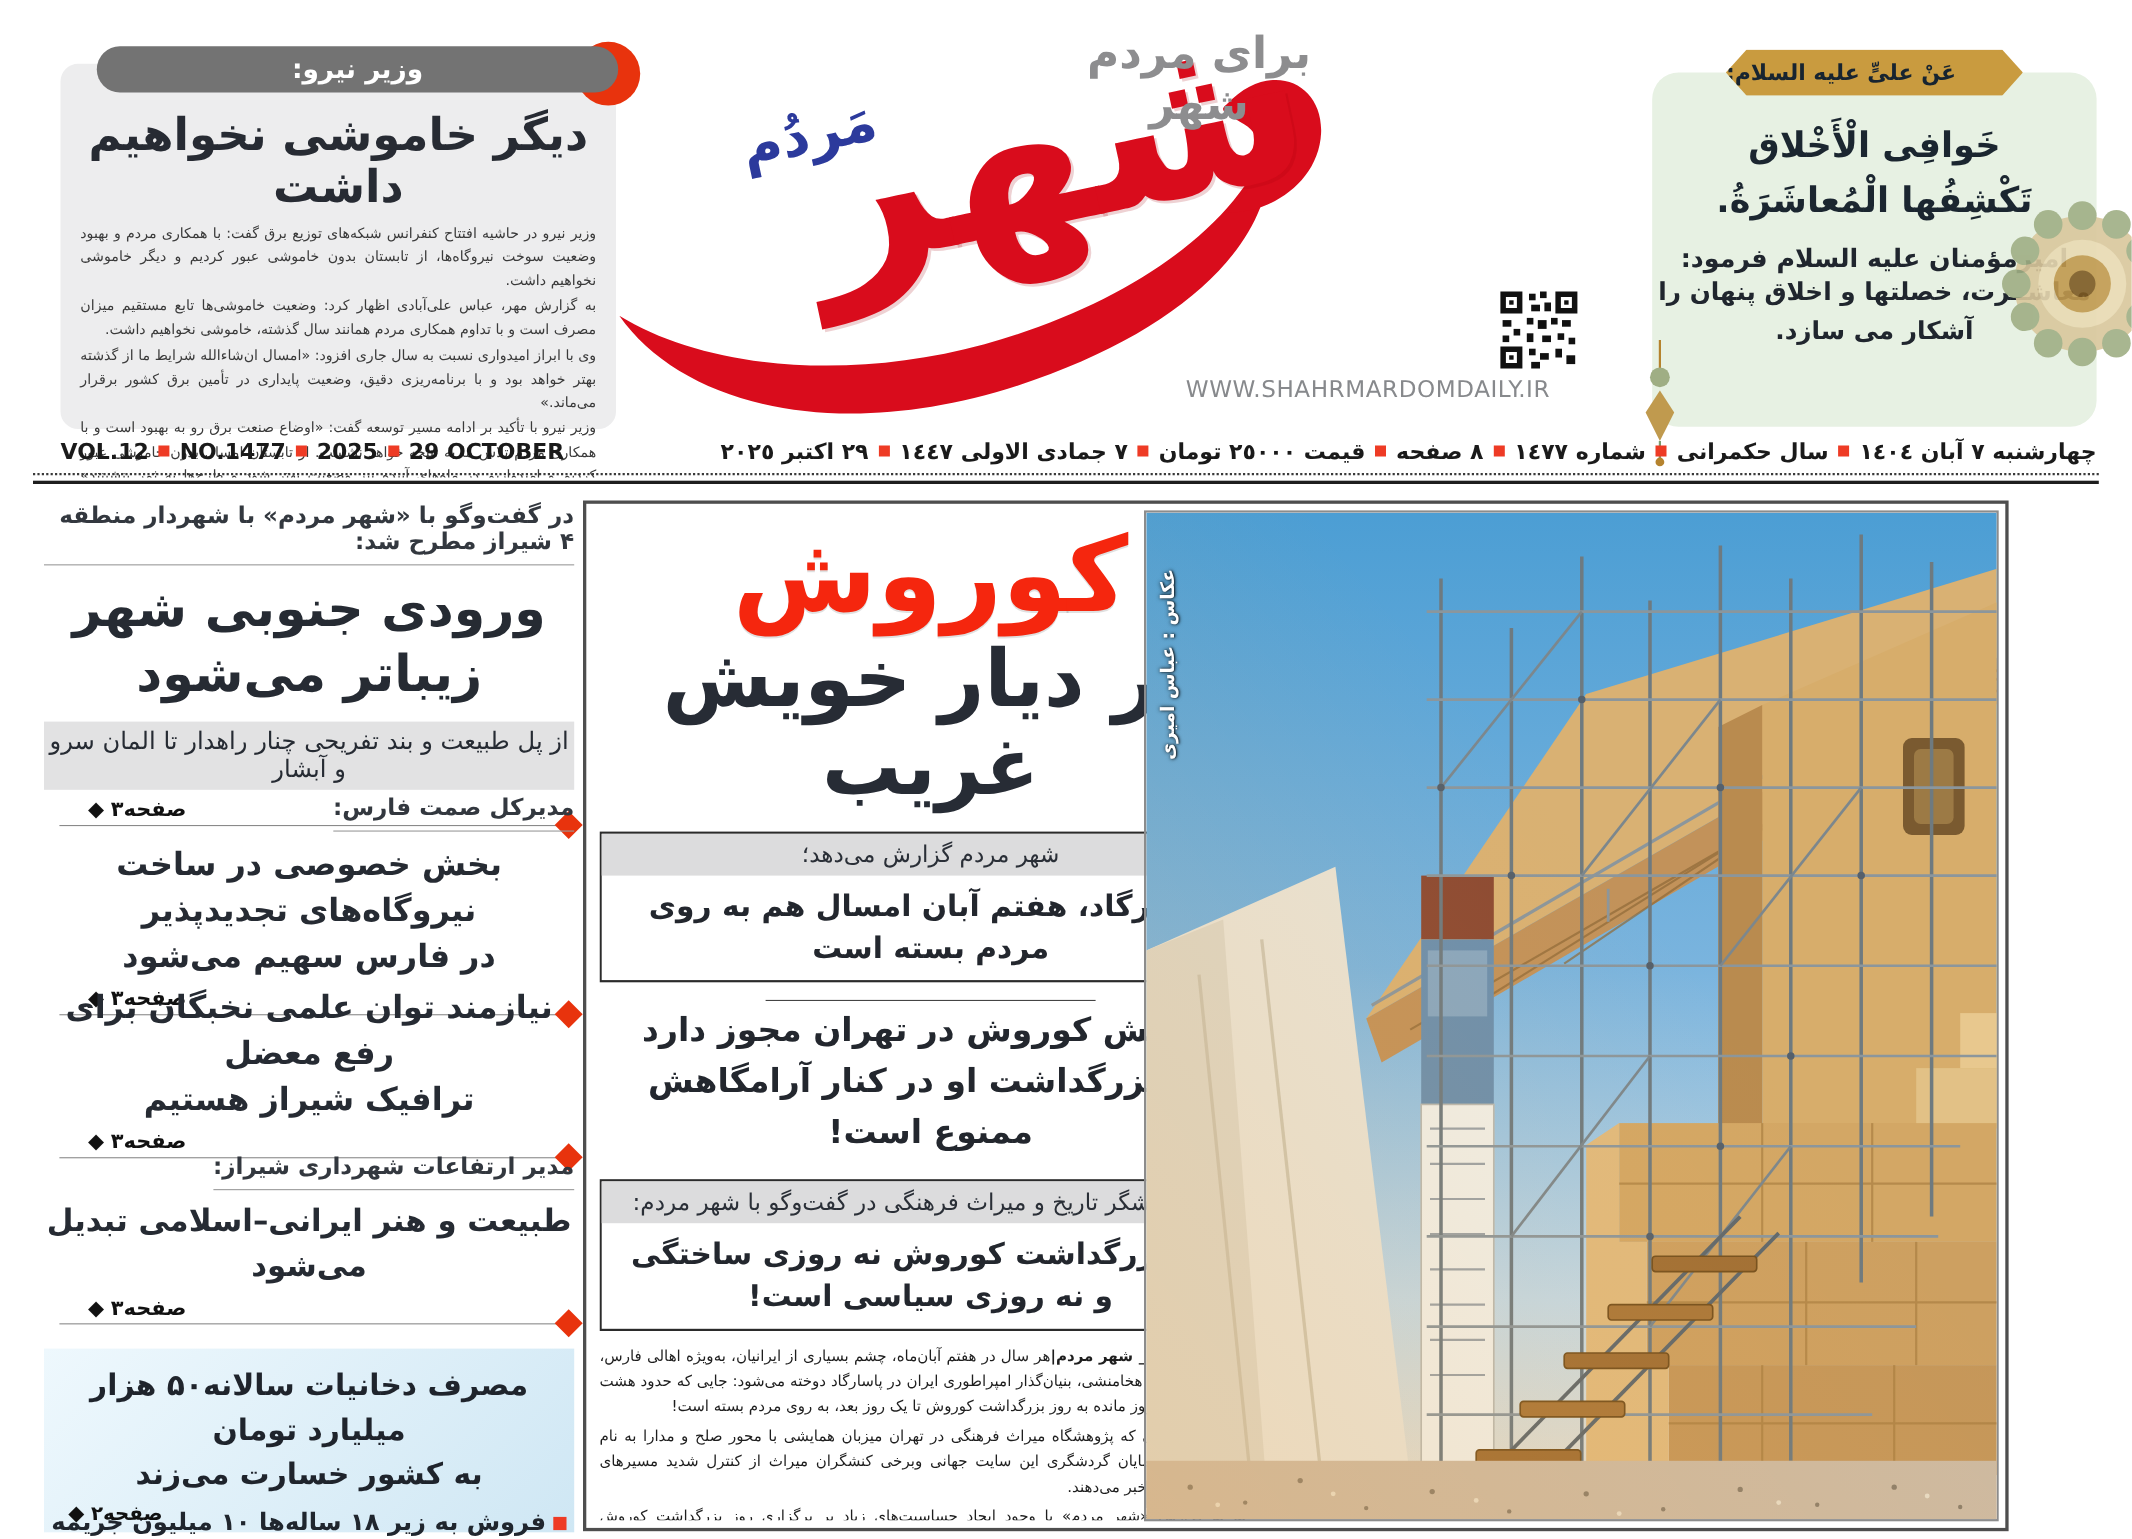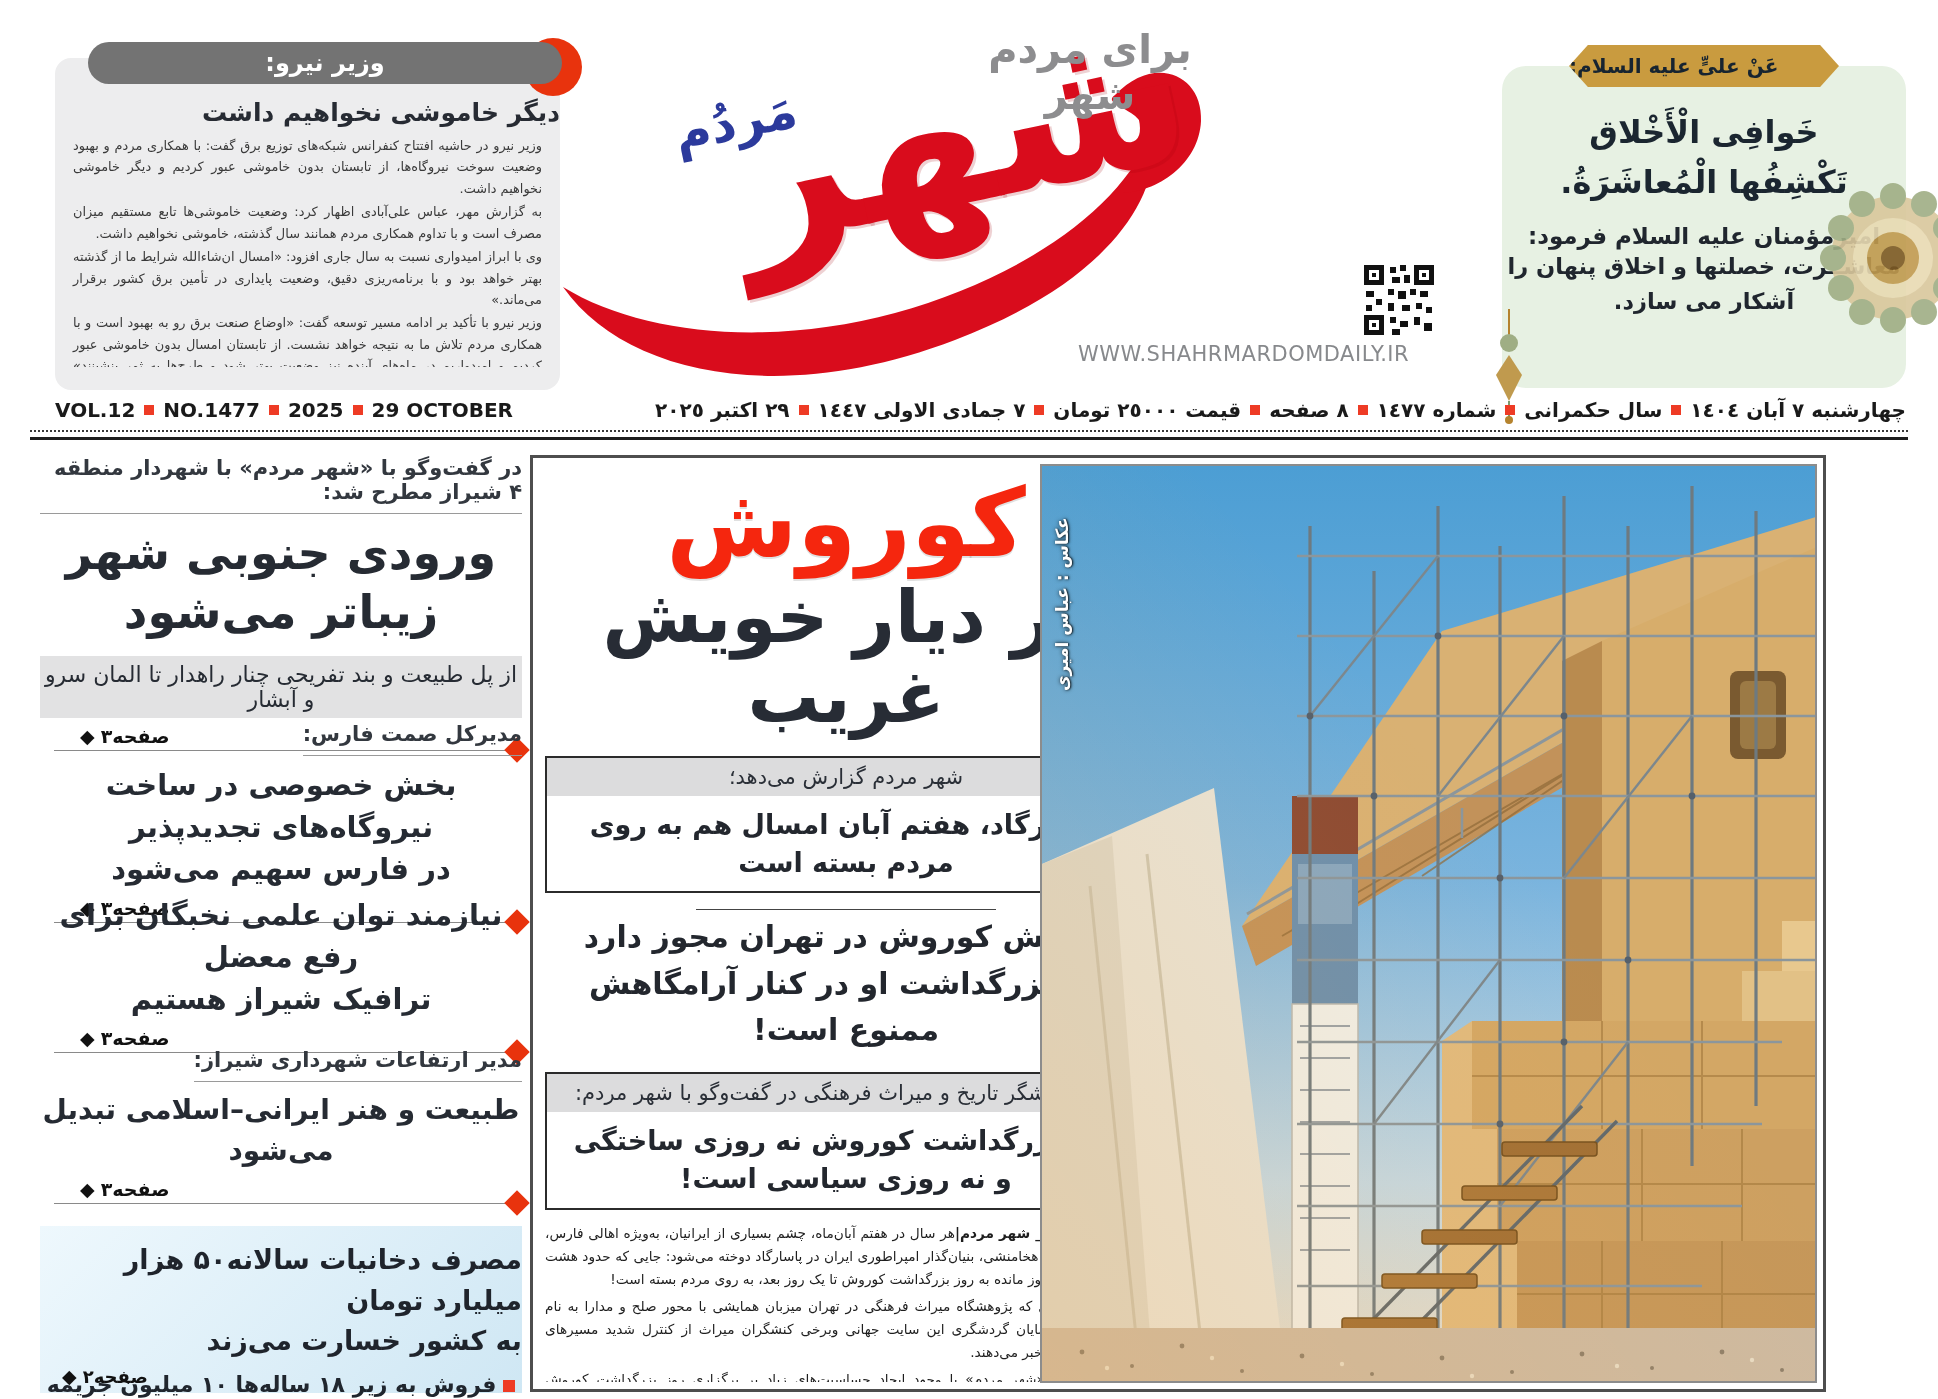--- a/index.html
+++ b/index.html
@@ -9,21 +9,21 @@
   .ltr{direction:ltr;}
 
   
   .minister-box{position:absolute;left:55px;top:58px;width:505px;height:332px;
                 background:#ededee;border-radius:16px;}
   .minister-redcircle{position:absolute;right:-22px;top:-20px;width:58px;height:58px;
                 border-radius:50%;background:#e8330d;}
   .minister-badge{position:absolute;left:33px;right:-2px;top:-16px;height:42px;line-height:42px;
                 background:#737373;border-radius:21px;color:#fff;font-weight:bold;font-size:24px;
                 text-align:center;}
-  .minister-headline{margin-top:40px;text-align:right;font-weight:bold;font-size:25px;color:#272b33;}
+  .minister-headline{margin-top:40px;text-align:center;font-weight:bold;font-size:41px;color:#272b33;}
   .minister-body{padding:8px 18px 0 18px;font-size:12.9px;line-height:1.66;text-align:justify;
                 color:#3a3a3a;overflow:hidden;height:232px;}
   .minister-body p{margin:0 0 2px 0;}
 
   
   .tagline{position:absolute;left:975px;top:26px;width:230px;font-size:40px;font-weight:bold;
            color:#8d8d8f;text-align:center;}
   .logo{position:absolute;left:555px;top:35px;width:650px;height:360px;}
   .logo-word{position:absolute;right:15px;top:-5px;font-size:205px;line-height:1;font-weight:bold;
              color:#d90c1c;transform:rotate(-12deg);text-shadow:2px 3px 0 rgba(160,0,10,.18);}
@@ -68,21 +68,21 @@
   .pageline{position:relative;height:34px;margin-top:8px;}
   .pl-rule{position:absolute;left:14px;right:8px;bottom:9px;border-top:1.6px solid #8a8a8a;}
   .pl-red{position:absolute;right:-4px;bottom:1px;width:18px;height:18px;background:#e8330d;
           transform:rotate(45deg);}
   .pl-ref{position:absolute;left:40px;bottom:13px;font-weight:bold;font-size:19px;color:#111;
           display:flex;align-items:center;gap:6px;direction:ltr;}
   .bdia{font-size:19px;color:#111;}
 
   .tobacco{position:absolute;left:40px;top:1226px;width:482px;height:167px;
            background:linear-gradient(135deg,#eef8fd 0%,#cfe7f4 100%);}
-  .tb-h{margin-top:14px;font-weight:bold;font-size:27px;line-height:1.5;color:#1f242c;}
+  .tb-h{margin-top:14px;text-align:center;font-weight:bold;font-size:27px;line-height:1.5;color:#1f242c;}
   .tb-bullet{margin-top:10px;text-align:center;font-size:22px;font-weight:bold;color:#20262e;
            direction:rtl;}
   .rsq{display:inline-block;width:12px;height:12px;background:#ee3b25;margin-left:7px;}
   .tb-ref{position:absolute;left:22px;bottom:6px;font-weight:bold;font-size:18px;color:#111;
            display:flex;align-items:center;gap:6px;direction:ltr;}
 
   
   .main-box{position:absolute;left:530px;top:455px;width:1296px;height:937px;background:#fff;
             border:3px solid #4e4e4e;box-sizing:border-box;}
   .ms-col{position:absolute;left:12px;top:6px;width:602px;height:918px;overflow:hidden;}

